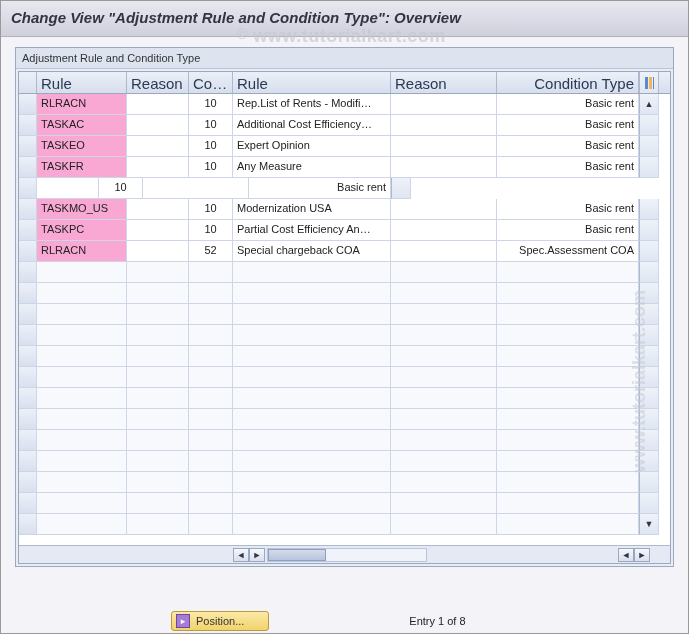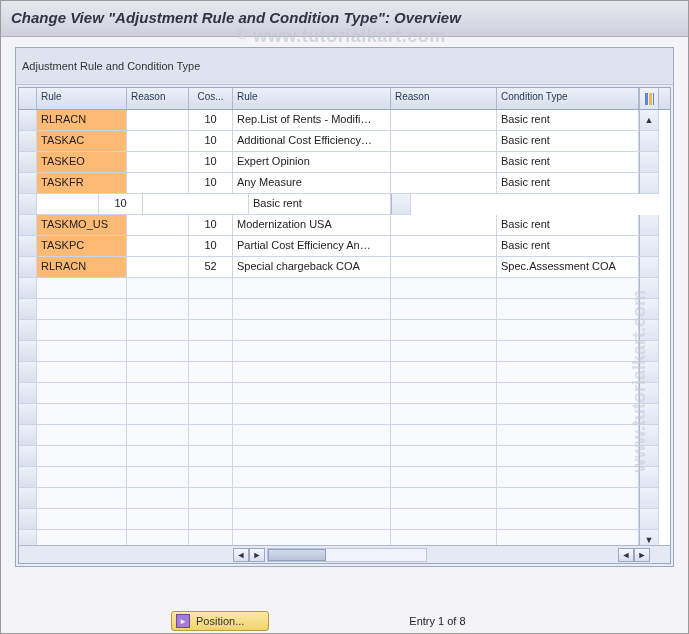--- a/index.html
+++ b/index.html
@@ -45,21 +45,21 @@
       height: 560px;
     }
     .panel {
       border: 1px solid #9aa8c0;
       background: #e8ecf4;
       height: 520px;
       display: flex;
       flex-direction: column;
     }
     .panel-title {
-      padding: 12px 6px;
+      padding: 4px 6px;
       background: #dde4f0;
       color: #333;
       border-bottom: 1px solid #b8c4d8;
     }
     .grid-wrap {
       display: flex;
       flex-direction: column;
       flex: 1;
       overflow: hidden;
       border: 1px solid #9aa8c0;
@@ -89,34 +89,34 @@
       overflow: hidden;
       white-space: nowrap;
       text-overflow: ellipsis;
       font-size: 11px;
       color: #222;
     }
     .hcell {
       border-right: 1px solid #aeb9d0;
       padding: 3px 4px;
       color: #2a3a55;
-      font-size: 10px;
+      font-size: 15px;
       overflow: hidden;
       white-space: nowrap;
       text-overflow: ellipsis;
     }
     .c-row-handle { width: 18px; flex: 0 0 18px; background: linear-gradient(to bottom,#ecf0f8,#d9e0ee); }
     .c-rule   { width: 90px;  flex: 0 0 90px; }
     .c-reason { width: 62px;  flex: 0 0 62px; }
     .c-cos    { width: 44px;  flex: 0 0 44px; text-align: center; }
     .c-ruledesc { width: 158px; flex: 0 0 158px; }
     .c-reason2  { width: 106px; flex: 0 0 106px; }
-    .c-cond     { width: 142px; flex: 0 0 142px; }
+    .c-cond     { width: 142px; flex: 0 0 142px; text-align: right; }
     .c-side     { width: 20px;  flex: 0 0 20px; background: linear-gradient(to bottom,#eef2f9,#dfe6f2); border-left:1px solid #aeb9d0; }
-    .data-cell-rule { background: #fdba74; }
+    .data-cell-rule { background: #f9a8d4; }
     .empty-cell { background: #f7f9fc; }
     .grid-scroll-h {
       display: flex;
       background: #e4e9f3;
       border-top: 1px solid #aeb9d0;
       height: 18px;
       align-items: center;
       position: relative;
     }
     .scroll-btn {

